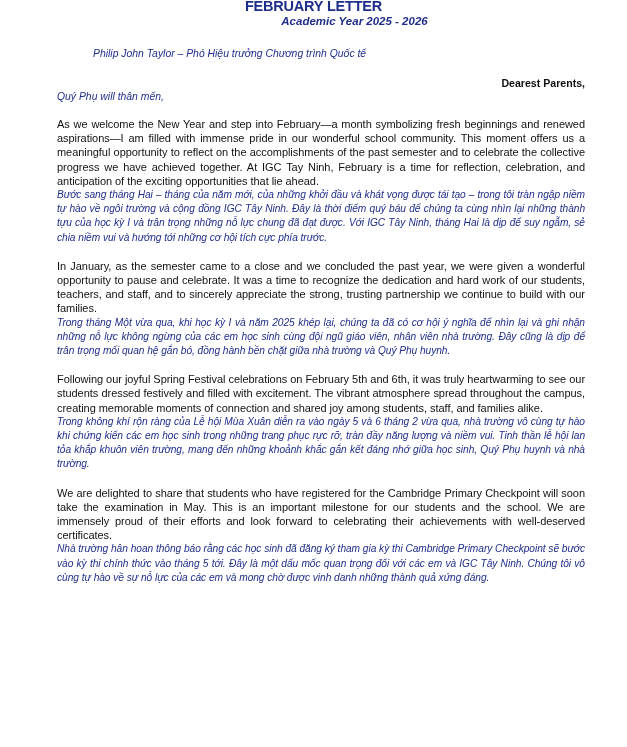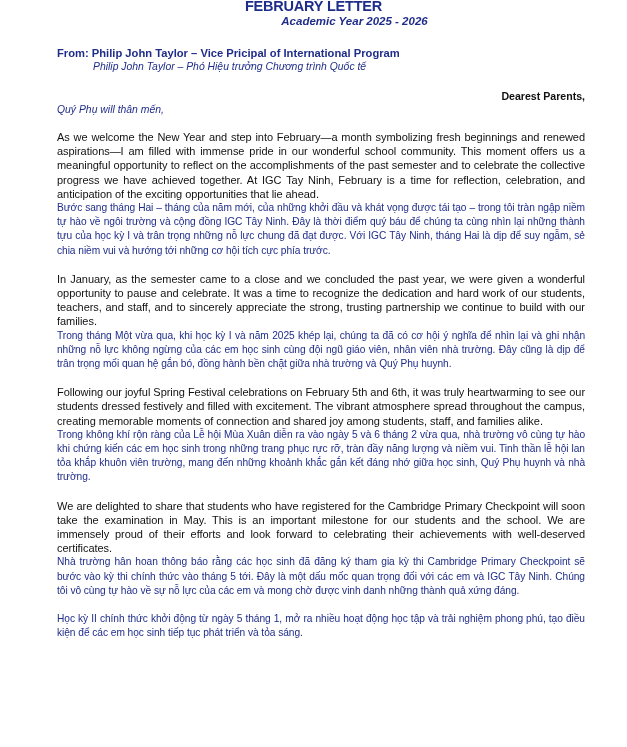--- a/index.html
+++ b/index.html
@@ -86,36 +86,36 @@
       margin-top: 14px;
     }
     .para-en {
       font-size: 11px;
       line-height: 14.2px;
       text-align: justify;
       color: #111111;
       letter-spacing: -0.05px;
     }
     .para-vi {
+      font-style: italic;
       font-size: 10.2px;
       line-height: 14.2px;
       text-align: justify;
       color: #1f2d8a;
       letter-spacing: -0.05px;
     }
   </style>
 </head>
 <body>
 
 <div class="page">
   <div class="title">FEBRUARY LETTER</div>
   <div class="subtitle">Academic Year 2025 - 2026</div>
 
   <div class="content">
-    <div class="from-en">From: Philip John Taylor – Vice Pricipal of International Program</div>
     <div class="from-vi">Philip John Taylor – Phó Hiệu trưởng Chương trình Quốc tế</div>
 
     <div class="greeting-en">Dearest Parents,</div>
     <div class="greeting-vi">Quý Phụ will thân mến,</div>
 
     <div class="para">
       <div class="para-en">As we welcome the New Year and step into February—a month symbolizing fresh beginnings and renewed aspirations—I am filled with immense pride in our wonderful school community. This moment offers us a meaningful opportunity to reflect on the accomplishments of the past semester and to celebrate the collective progress we have achieved together. At IGC Tay Ninh, February is a time for reflection, celebration, and anticipation of the exciting opportunities that lie ahead.</div>
       <div class="para-vi">Bước sang tháng Hai – tháng của năm mới, của những khởi đầu và khát vọng được tái tạo – trong tôi tràn ngập niềm tự hào về ngôi trường và cộng đồng IGC Tây Ninh. Đây là thời điểm quý báu để chúng ta cùng nhìn lại những thành tựu của học kỳ I và trân trọng những nỗ lực chung đã đạt được. Với IGC Tây Ninh, tháng Hai là dịp để suy ngẫm, sẻ chia niềm vui và hướng tới những cơ hội tích cực phía trước.</div>
     </div>
 
@@ -128,16 +128,15 @@
       <div class="para-en">Following our joyful Spring Festival celebrations on February 5th and 6th, it was truly heartwarming to see our students dressed festively and filled with excitement. The vibrant atmosphere spread throughout the campus, creating memorable moments of connection and shared joy among students, staff, and families alike.</div>
       <div class="para-vi">Trong không khí rộn ràng của Lễ hội Mùa Xuân diễn ra vào ngày 5 và 6 tháng 2 vừa qua, nhà trường vô cùng tự hào khi chứng kiến các em học sinh trong những trang phục rực rỡ, tràn đầy năng lượng và niềm vui. Tinh thần lễ hội lan tỏa khắp khuôn viên trường, mang đến những khoảnh khắc gắn kết đáng nhớ giữa học sinh, Quý Phụ huynh và nhà trường.</div>
     </div>
 
     <div class="para">
       <div class="para-en">We are delighted to share that students who have registered for the Cambridge Primary Checkpoint will soon take the examination in May. This is an important milestone for our students and the school. We are immensely proud of their efforts and look forward to celebrating their achievements with well-deserved certificates.</div>
       <div class="para-vi">Nhà trường hân hoan thông báo rằng các học sinh đã đăng ký tham gia kỳ thi Cambridge Primary Checkpoint sẽ bước vào kỳ thi chính thức vào tháng 5 tới. Đây là một dấu mốc quan trọng đối với các em và IGC Tây Ninh. Chúng tôi vô cùng tự hào về sự nỗ lực của các em và mong chờ được vinh danh những thành quả xứng đáng.</div>
     </div>
 
     <div class="para">
-      <div class="para-vi">Học kỳ II chính thức khởi động từ ngày 5 tháng 1, mở ra nhiều hoạt động học tập và trải nghiệm phong phú, tạo điều kiện để các em học sinh tiếp tục phát triển và tỏa sáng.</div>
     </div>
   </div>
 </div>
 
 </body></html>

